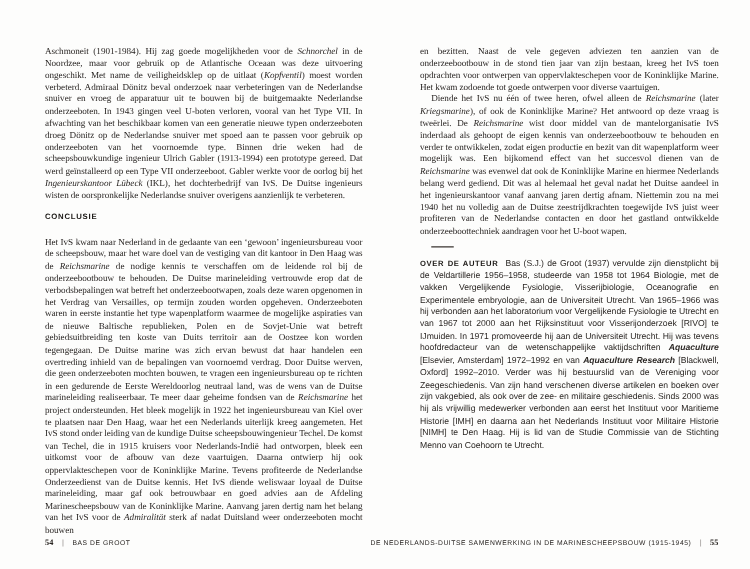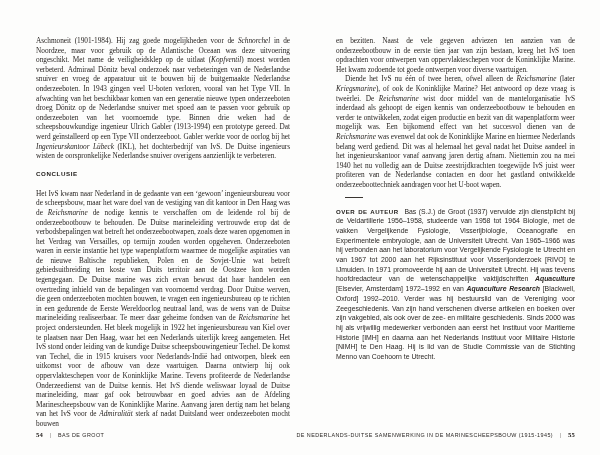--- a/index.html
+++ b/index.html
@@ -82,21 +82,21 @@
 
 <div class="spread">
 
   <section class="page page-left">
     <p class="body"><span>Aschmoneit (1901-1984). Hij zag goede mogelijkheden voor de </span><span style="font-style: italic;">Schnorchel</span><span> in de Noordzee, maar voor gebruik op de Atlantische Oceaan was deze uitvoering ongeschikt. Met name de veiligheidsklep op de uitlaat (</span><span style="font-style: italic;">Kopfventil</span><span>) moest worden verbeterd. Admiraal Dönitz beval onderzoek naar verbeteringen van de Nederlandse snuiver en vroeg de apparatuur uit te bouwen bij de buitgemaakte Nederlandse onderzeeboten. In 1943 gingen veel U-boten verloren, vooral van het Type VII. In afwachting van het beschikbaar komen van een generatie nieuwe typen onderzeeboten droeg Dönitz op de Nederlandse snuiver met spoed aan te passen voor gebruik op onderzeeboten van het voornoemde type. Binnen drie weken had de scheepsbouwkundige ingenieur Ulrich Gabler (1913-1994) een prototype gereed. Dat werd geïnstalleerd op een Type VII onderzeeboot. Gabler werkte voor de oorlog bij het </span><span style="font-style: italic;">Ingenieurskantoor Lübeck</span><span> (IKL), het dochterbedrijf van IvS. De Duitse ingenieurs wisten de oorspronkelijke Nederlandse snuiver overigens aanzienlijk te verbeteren.</span></p>
     <h2 class="section-heading">CONCLUSIE</h2>
     <p class="body"><span>Het IvS kwam naar Nederland in de gedaante van een ‘gewoon’ ingenieursbureau voor de scheepsbouw, maar het ware doel van de vestiging van dit kantoor in Den Haag was de </span><span style="font-style: italic;">Reichsmarine</span><span> de nodige kennis te verschaffen om de leidende rol bij de onderzeebootbouw te behouden. De Duitse marineleiding vertrouwde erop dat de verbodsbepalingen wat betreft het onderzeebootwapen, zoals deze waren opgenomen in het Verdrag van Versailles, op termijn zouden worden opgeheven. Onderzeeboten waren in eerste instantie het type wapenplatform waarmee de mogelijke aspiraties van de nieuwe Baltische republieken, Polen en de Sovjet-Unie wat betreft gebiedsuitbreiding ten koste van Duits territoir aan de Oostzee kon worden tegengegaan. De Duitse marine was zich ervan bewust dat haar handelen een overtreding inhield van de bepalingen van voornoemd verdrag. Door Duitse werven, die geen onderzeeboten mochten bouwen, te vragen een ingenieursbureau op te richten in een gedurende de Eerste Wereldoorlog neutraal land, was de wens van de Duitse marineleiding realiseerbaar. Te meer daar geheime fondsen van de </span><span style="font-style: italic;">Reichsmarine</span><span> het project ondersteunden. Het bleek mogelijk in 1922 het ingenieursbureau van Kiel over te plaatsen naar Den Haag, waar het een Nederlands uiterlijk kreeg aangemeten. Het IvS stond onder leiding van de kundige Duitse scheepsbouwingenieur Techel. De komst van Techel, die in 1915 kruisers voor Nederlands-Indië had ontworpen, bleek een uitkomst voor de afbouw van deze vaartuigen. Daarna ontwierp hij ook oppervlakteschepen voor de Koninklijke Marine. Tevens profiteerde de Nederlandse Onderzeedienst van de Duitse kennis. Het IvS diende weliswaar loyaal de Duitse marineleiding, maar gaf ook betrouwbaar en goed advies aan de Afdeling Marinescheepsbouw van de Koninklijke Marine. Aanvang jaren dertig nam het belang van het IvS voor de </span><span style="font-style: italic;">Admiralität</span><span> sterk af nadat Duitsland weer onderzeeboten mocht bouwen</span></p>
   </section>
 
   <section class="page page-right">
-    <p class="body"><span>en bezitten. Naast de vele gegeven adviezen ten aanzien van de onderzeebootbouw in de eerste tien jaar van zijn bestaan, kreeg het IvS toen opdrachten voor ontwerpen van oppervlakteschepen voor de Koninklijke Marine. Het kwam zodoende tot goede ontwerpen voor diverse vaartuigen.</span></p>
+    <p class="body"><span>en bezitten. Naast de vele gegeven adviezen ten aanzien van de onderzeebootbouw in de stond tien jaar van zijn bestaan, kreeg het IvS toen opdrachten voor ontwerpen van oppervlakteschepen voor de Koninklijke Marine. Het kwam zodoende tot goede ontwerpen voor diverse vaartuigen.</span></p>
     <p class="body indent"><span>Diende het IvS nu één of twee heren, ofwel alleen de </span><span style="font-style: italic;">Reichsmarine</span><span> (later </span><span style="font-style: italic;">Kriegsmarine</span><span>), of ook de Koninklijke Marine? Het antwoord op deze vraag is tweërlei. De </span><span style="font-style: italic;">Reichsmarine</span><span> wist door middel van de mantelorganisatie IvS inderdaad als gehoopt de eigen kennis van onderzeebootbouw te behouden en verder te ontwikkelen, zodat eigen productie en bezit van dit wapenplatform weer mogelijk was. Een bijkomend effect van het succesvol dienen van de </span><span style="font-style: italic;">Reichsmarine</span><span> was evenwel dat ook de Koninklijke Marine en hiermee Nederlands belang werd gediend. Dit was al helemaal het geval nadat het Duitse aandeel in het ingenieurskantoor vanaf aanvang jaren dertig afnam. Niettemin zou na mei 1940 het nu volledig aan de Duitse zeestrijdkrachten toegewijde IvS juist weer profiteren van de Nederlandse contacten en door het gastland ontwikkelde onderzeeboottechniek aandragen voor het U-boot wapen.</span></p>
     <div class="divider"></div>
     <p class="bio">
       <span class="bio-label">OVER DE AUTEUR</span><span><span>Bas (S.J.) de Groot (1937) vervulde zijn dienstplicht bij de Veldartillerie 1956–1958, studeerde van 1958 tot 1964 Biologie, met de vakken Vergelijkende Fysiologie, Visserijbiologie, Oceanografie en Experimentele embryologie, aan de Universiteit Utrecht. Van 1965–1966 was hij verbonden aan het laboratorium voor Vergelijkende Fysiologie te Utrecht en van 1967 tot 2000 aan het Rijksinstituut voor Visserijonderzoek [RIVO] te IJmuiden. In 1971 promoveerde hij aan de Universiteit Utrecht. Hij was tevens hoofdredacteur van de wetenschappelijke vaktijdschriften </span><span style="font-style: italic; font-weight: bold;">Aquaculture</span><span> [Elsevier, Amsterdam] 1972–1992 en van </span><span style="font-style: italic; font-weight: bold;">Aquaculture Research</span><span> [Blackwell, Oxford] 1992–2010. Verder was hij bestuurslid van de Vereniging voor Zeegeschiedenis. Van zijn hand verschenen diverse artikelen en boeken over zijn vakgebied, als ook over de zee- en militaire geschiedenis. Sinds 2000 was hij als vrijwillig medewerker verbonden aan eerst het Instituut voor Maritieme Historie [IMH] en daarna aan het Nederlands Instituut voor Militaire Historie [NIMH] te Den Haag. Hij is lid van de Studie Commissie van de Stichting Menno van Coehoorn te Utrecht.</span></span>
     </p>
   </section>
 
   <footer class="footer footer-left">
     <span class="pagenum">54</span>
     <span class="sep">|</span>

